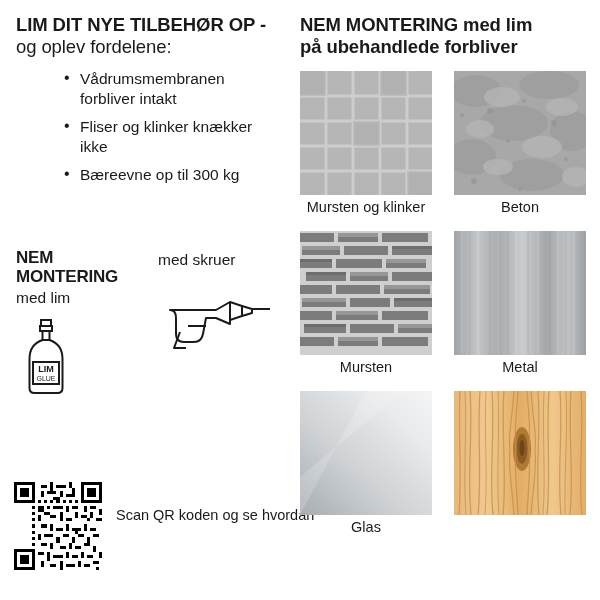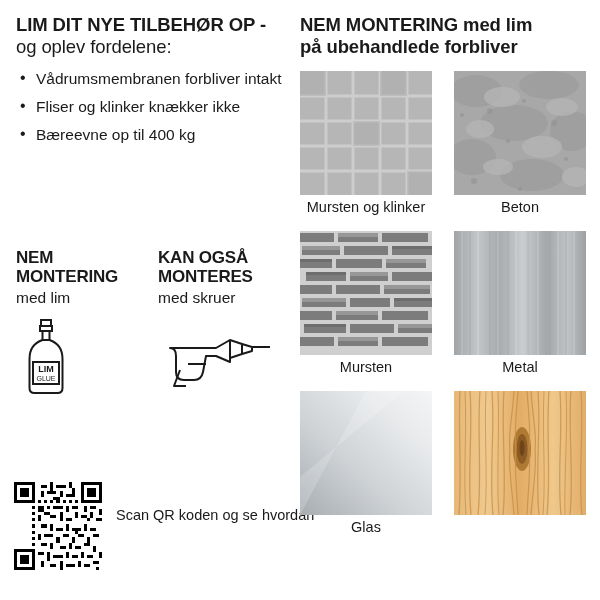--- a/index.html
+++ b/index.html
@@ -43,20 +43,21 @@
     margin: 0;
     padding: 0 0 0 18px;
     list-style: none;
   }
   ul.benefits li {
     position: relative;
     font-size: 15.5px;
     line-height: 1.29;
     margin-bottom: 8px;
     padding-left: 2px;
+    margin-left: 44px;
   }
   ul.benefits li:before {
     content: "\2022";
     position: absolute;
     left: -14px;
     top: -1px;
     font-size: 16px;
   }
 
   
@@ -149,21 +150,21 @@
 <body>
 
 <div class="page">
 
   <div class="left-col">
     <h1 class="headline"><b>LIM DIT NYE TILBEHØR OP - </b><span>og oplev fordelene:</span></h1>
 
     <ul class="benefits">
       <li>Vådrumsmembranen forbliver intakt</li>
       <li>Fliser og klinker knækker ikke</li>
-      <li>Bæreevne op til 400 kg</li>
+      <li>Bæreevne op til 300 kg</li>
     </ul>
   </div>
 
   <div class="methods">
 
     <div class="method glue">
       <h3>NEM MONTERING</h3>
       <div class="sub">med lim</div>
       <div class="art">
         <svg width="60" height="78" viewBox="0 0 60 78" xmlns="http://www.w3.org/2000/svg">
@@ -174,21 +175,20 @@
             <path d="M26.5 22 c-9 3 -13 10 -13 19 v29 c0 3 2 5 5 5 h23 c3 0 5 -2 5 -5 v-29 c0 -9 -4 -16 -13 -19 z"></path>
           </g>
           <rect x="17" y="44" width="26" height="22" fill="#ffffff" stroke="#1a1a1a" stroke-width="2"></rect>
           <text x="30" y="54" font-family="Liberation Sans, sans-serif" font-size="9" font-weight="bold" text-anchor="middle" fill="#1a1a1a">LIM</text>
           <text x="30" y="63" font-family="Liberation Sans, sans-serif" font-size="7" text-anchor="middle" fill="#1a1a1a">GLUE</text>
         </svg>
       </div>
     </div>
 
     <div class="method screw">
-      <h3>KAN OGSÅ MONTERES</h3>
       <div class="sub">med skruer</div>
       <div class="art">
         <svg width="118" height="78" viewBox="0 0 118 78" xmlns="http://www.w3.org/2000/svg">
           <g fill="none" stroke="#1a1a1a" stroke-width="2" stroke-linejoin="round">
             <path d="M12 30 h46 l14 -8 v22 l-14 -6 h-10 l-3 16 c-1 5 -4 8 -9 8 h-10 c-5 0 -8 -3 -8 -8 v-16 c0 -5 -2 -8 -6 -8 z"></path>
             <path d="M72 22 l12 4 v10 l-12 4"></path>
             <path d="M84 26 l10 3 v4 l-10 3"></path>
             <path d="M94 29 h18"></path>
             <path d="M30 46 h18"></path>
             <path d="M22 52 l-6 16 h12"></path>

